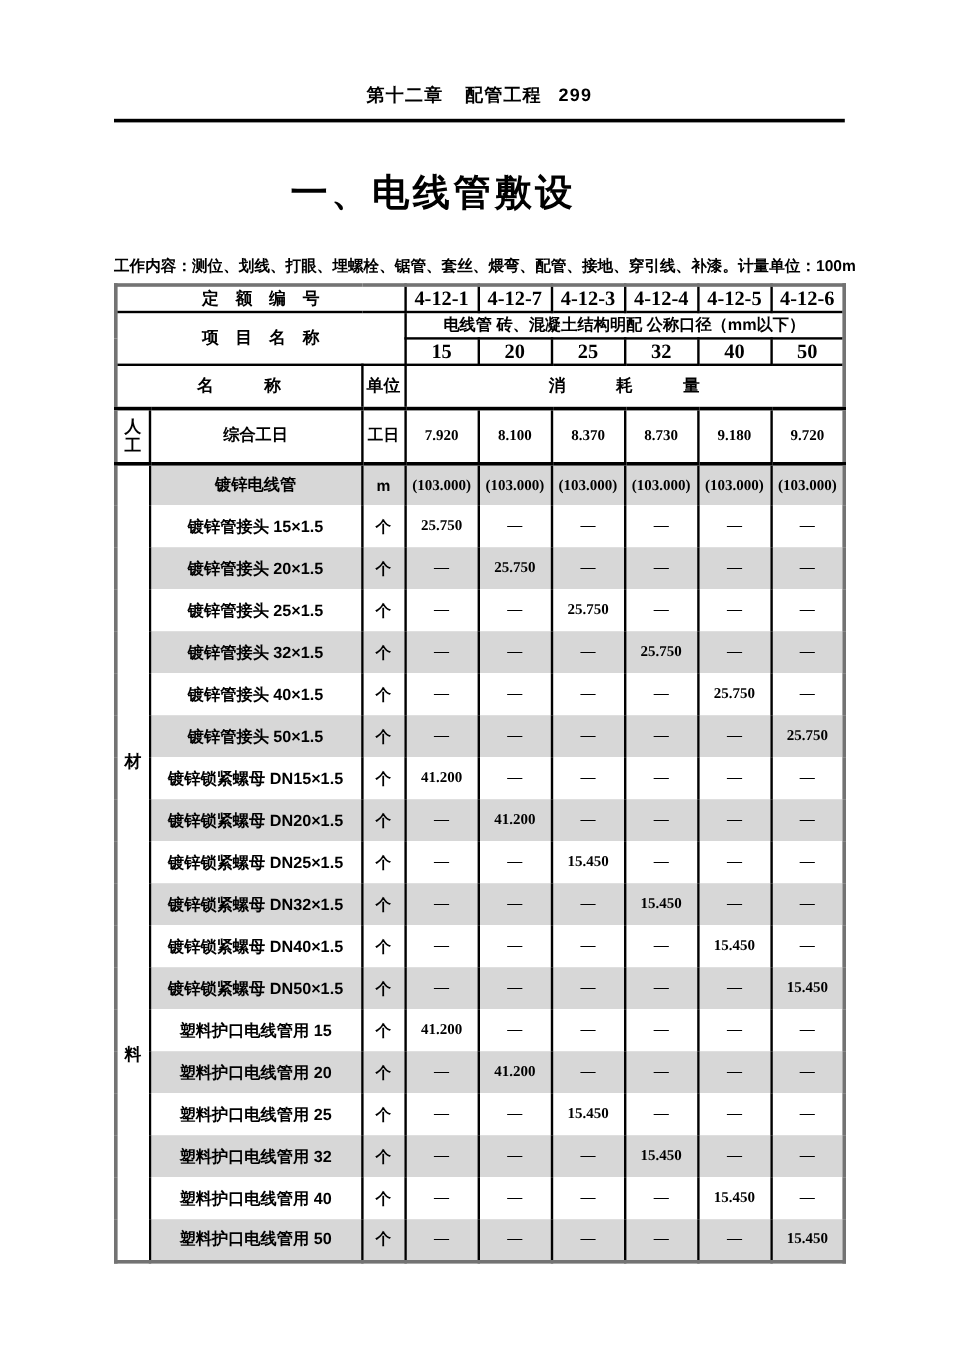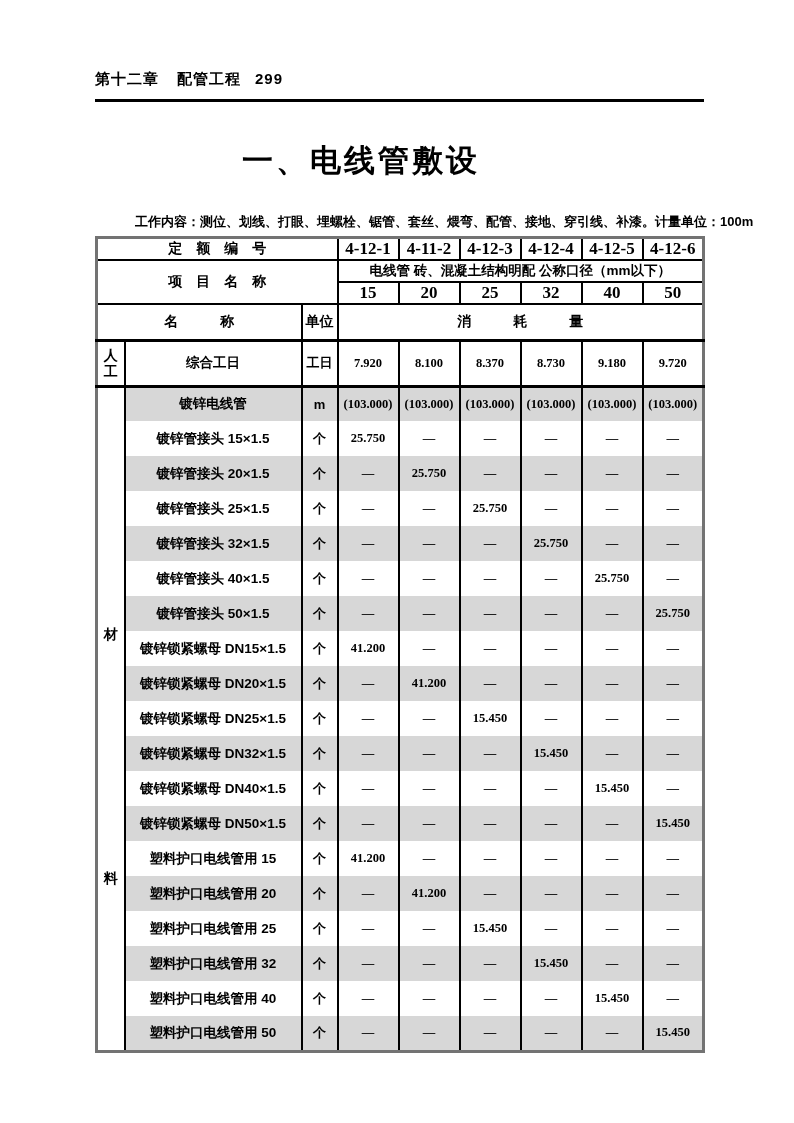--- a/index.html
+++ b/index.html
@@ -1,35 +1,35 @@
 <!DOCTYPE html>
 <html><head>
 <meta charset="utf-8">
 <style>
   html,body{margin:0;padding:0;}
   body{
     width:794px;height:1123px;position:relative;background:#ffffff;color:#000;
     font-family:"Liberation Sans",sans-serif;font-weight:bold;overflow:hidden;
   }
   .page-header{
-    position:absolute;top:70px;left:95px;width:609px;text-align:left;
+    position:absolute;top:70px;left:95px;width:609px;text-align:center;
     font-size:15px;font-weight:bold;letter-spacing:1px;
   }
   .page-header .gap{display:inline-block;width:18px;}
   .page-header .gap2{display:inline-block;width:14px;}
   .header-rule{
     position:absolute;top:99px;left:95px;width:609px;height:3px;background:#000;
   }
   .doc-title{
     position:absolute;top:140px;left:0;width:722px;text-align:center;
     font-size:31px;font-weight:bold;letter-spacing:3px;
   }
   .meta-row{
     position:absolute;top:213px;left:95px;width:609px;display:flex;
-    justify-content:space-between;font-size:13px;font-weight:bold;white-space:nowrap;margin-left:40px;
+    justify-content:space-between;font-size:13px;font-weight:bold;white-space:nowrap;
   }
   table.quota{
     position:absolute;top:236px;left:95px;width:609px;
     border-collapse:collapse;table-layout:fixed;
     border:3px solid #737373;
   }
   table.quota td{
     font-weight:bold;text-align:center;vertical-align:middle;
     padding:0;overflow:hidden;
   }
@@ -83,21 +83,21 @@
       <col style="width:61px">
       <col style="width:61px">
     <col style="width:61px">
       <col style="width:61px">
       <col style="width:61px">
   </colgroup>
   <thead>
     <tr class="row-a">
       <td colspan="3">定　额　编　号</td>
       <td class="num">4-12-1</td>
-      <td class="num">4-11-2</td>
+      <td class="num">4-12-7</td>
       <td class="num">4-12-3</td>
       <td class="num">4-12-4</td>
       <td class="num">4-12-5</td>
       <td class="num">4-12-6</td>
     </tr>
     <tr class="row-b">
       <td colspan="3" rowspan="2">项　目　名　称</td>
       <td colspan="6" class="spec-head">电线管 砖、混凝土结构明配 公称口径（mm以下）</td>
     </tr>
     <tr class="row-c">

